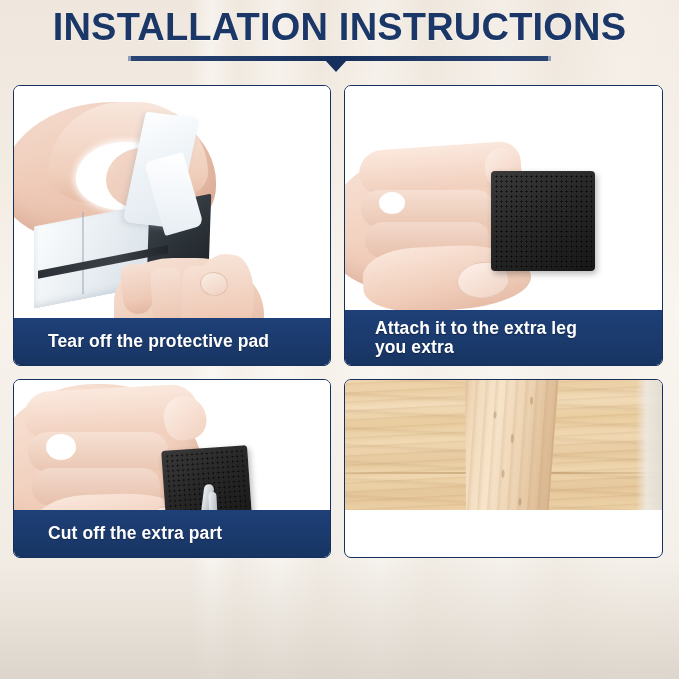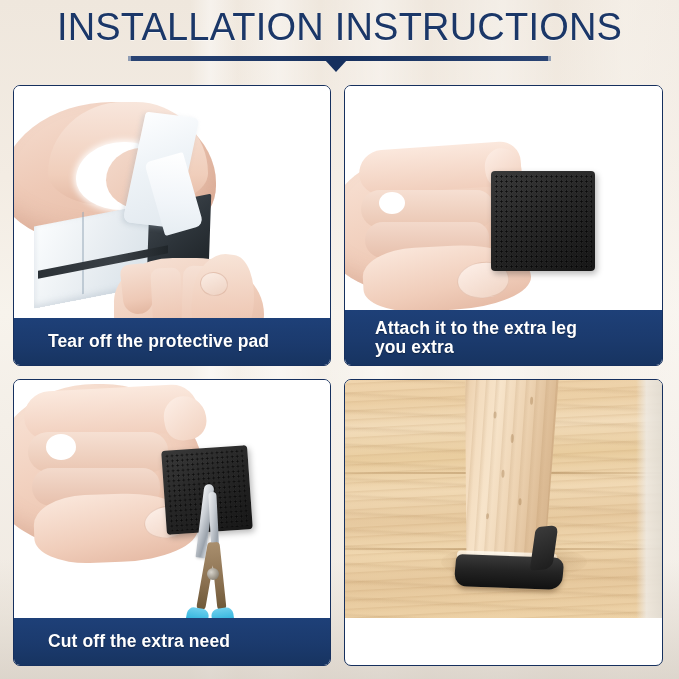--- a/index.html
+++ b/index.html
@@ -41,21 +41,21 @@
 
   
   .header {
     position: absolute; left: 0; top: 0; width: 679px; height: 80px;
     z-index: 4;
   }
   .title {
     position: absolute; left: 0; top: 6px; width: 679px;
     text-align: center;
     font-size: 38px;
-    font-weight: normal;
+    font-weight: bold;
     letter-spacing: 0.2px;
     color: #1b3768;
     text-shadow: 0 1px 0 rgba(255,255,255,0.55);
     white-space: nowrap;
   }
   .rule-wrap {
     position: absolute; left: 0; top: 56px; width: 679px; height: 22px;
   }
   .rule {
     position: absolute; left: 131px; top: 0px; width: 417px; height: 5px;
@@ -71,21 +71,21 @@
     position: absolute; left: 325px; top: 4px;
     width: 0; height: 0;
     border-left: 11px solid transparent;
     border-right: 11px solid transparent;
     border-top: 12px solid #16305e;
   }
 
   
   .grid {
     position: absolute; left: 13px; top: 85px;
-    width: 650px; height: 581px;
+    width: 650px; height: 473px;
     display: grid;
     grid-template-columns: 318px 1fr;
     grid-template-rows: 281px 1fr;
     column-gap: 13px;
     row-gap: 13px;
     z-index: 3;
   }
   .panel {
     position: relative;
     border: 1.5px solid #16305e;
@@ -525,21 +525,21 @@
       <div class="blade-a"></div>
       <div class="blade-b"></div>
       <div class="arm-a"></div>
       <div class="arm-b"></div>
       <div class="pivot"></div>
       <div class="grip-a"></div>
       <div class="grip-b"></div>
 
     </div>
     <div class="caption">
-      <span>Cut off the extra need</span>
+      <span>Cut off the extra part</span>
     </div>
   </div>
 
   <div class="panel">
     <div class="photo p4">
       <div class="grain"></div>
       <div class="plank-line plank-1"></div>
       <div class="plank-line plank-2"></div>
       <div class="shadow"></div>
       <div class="leg">

